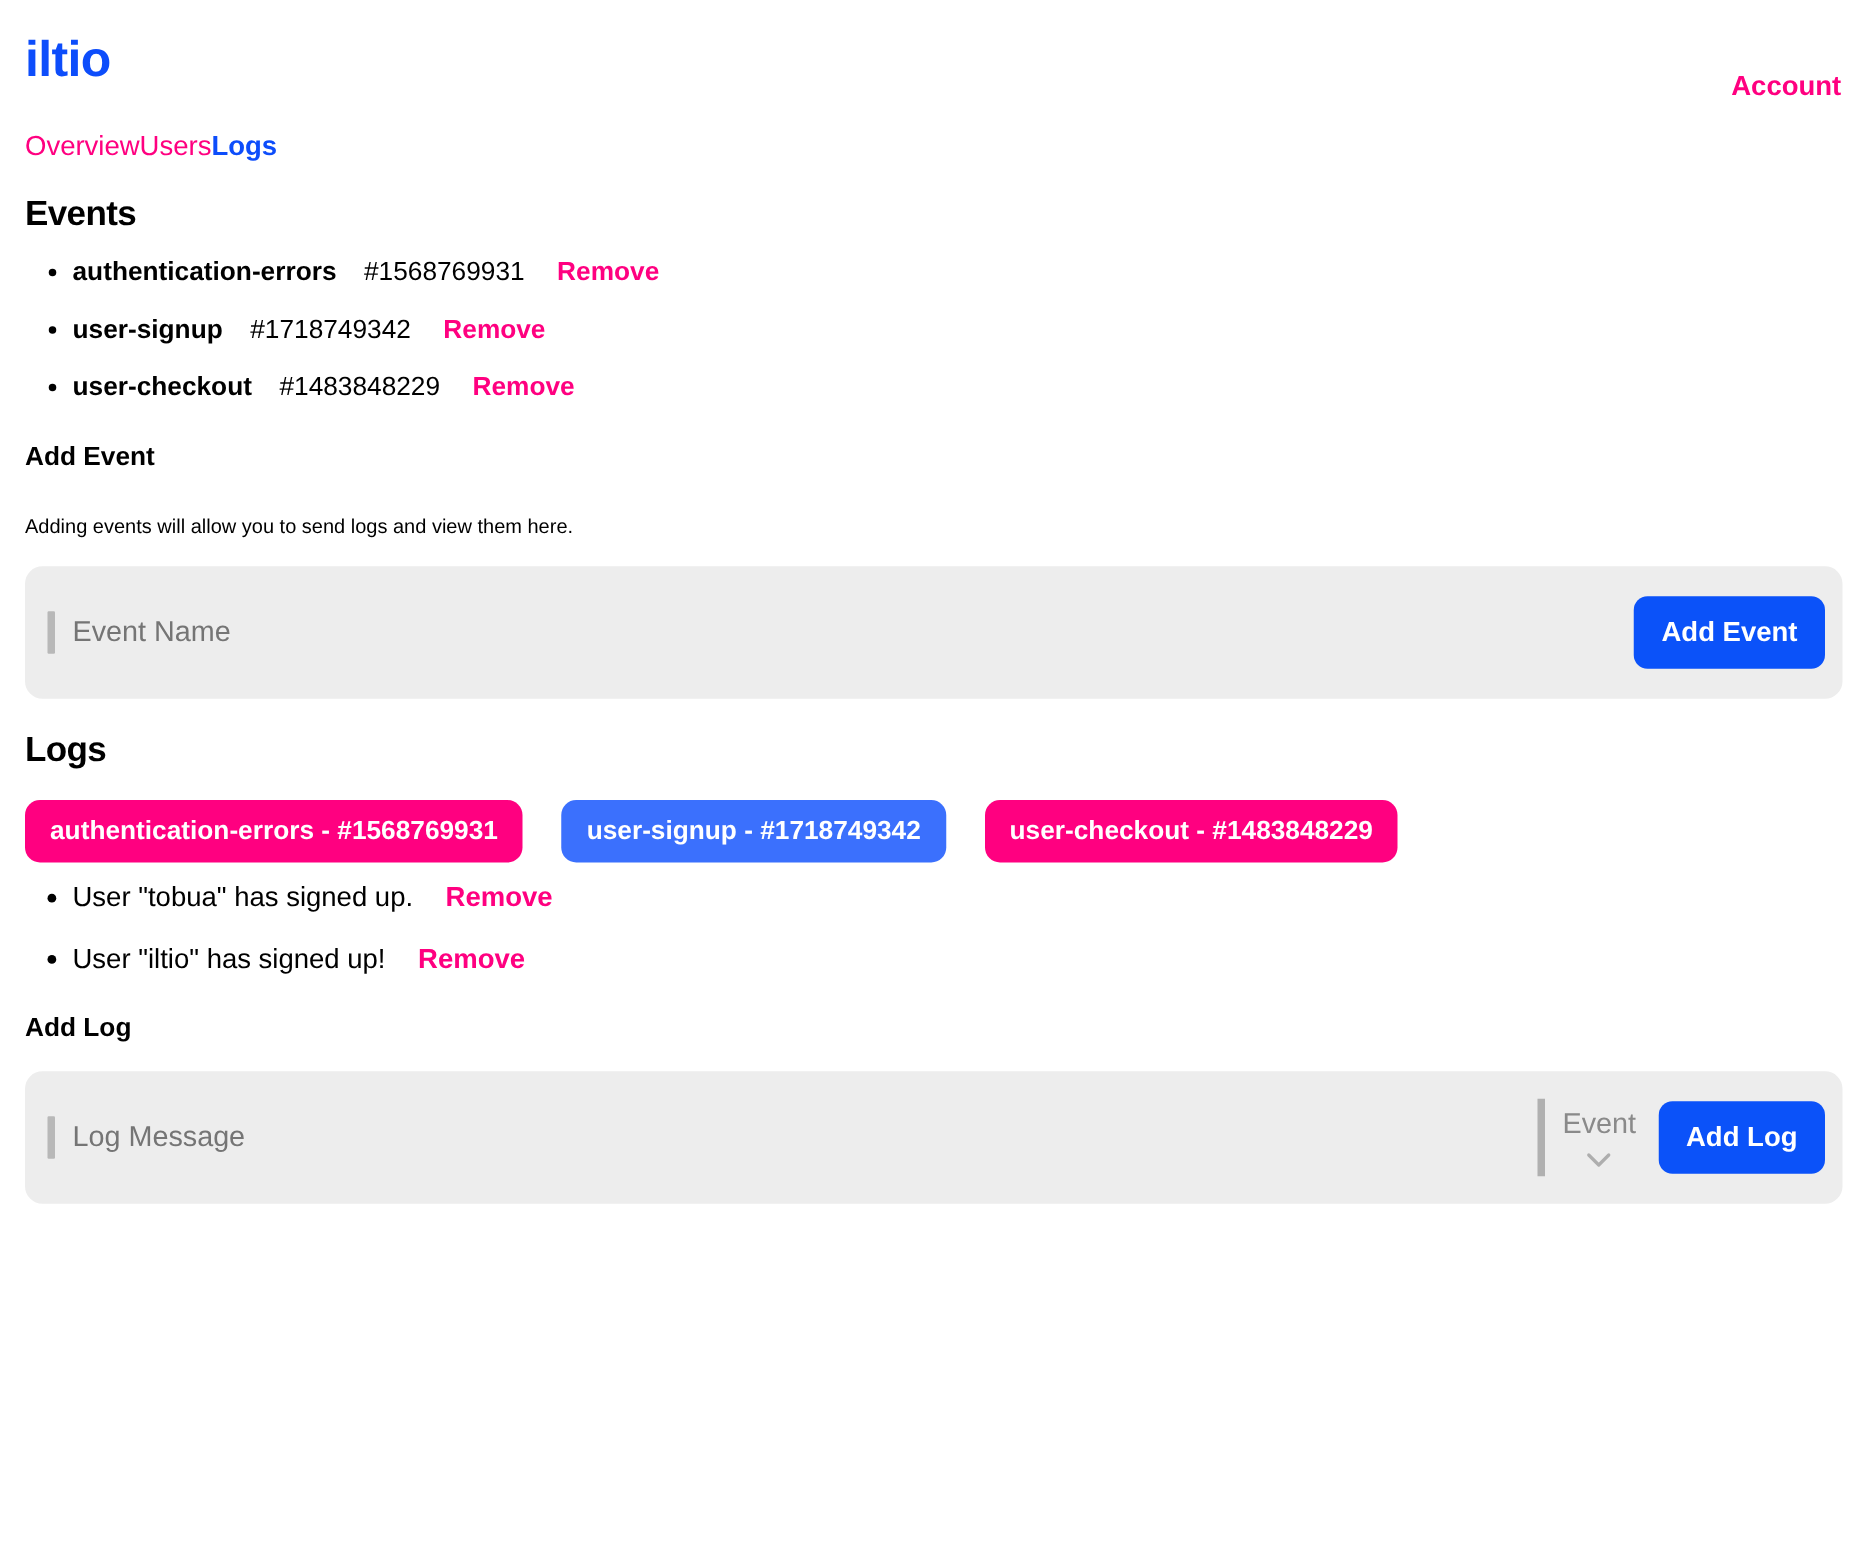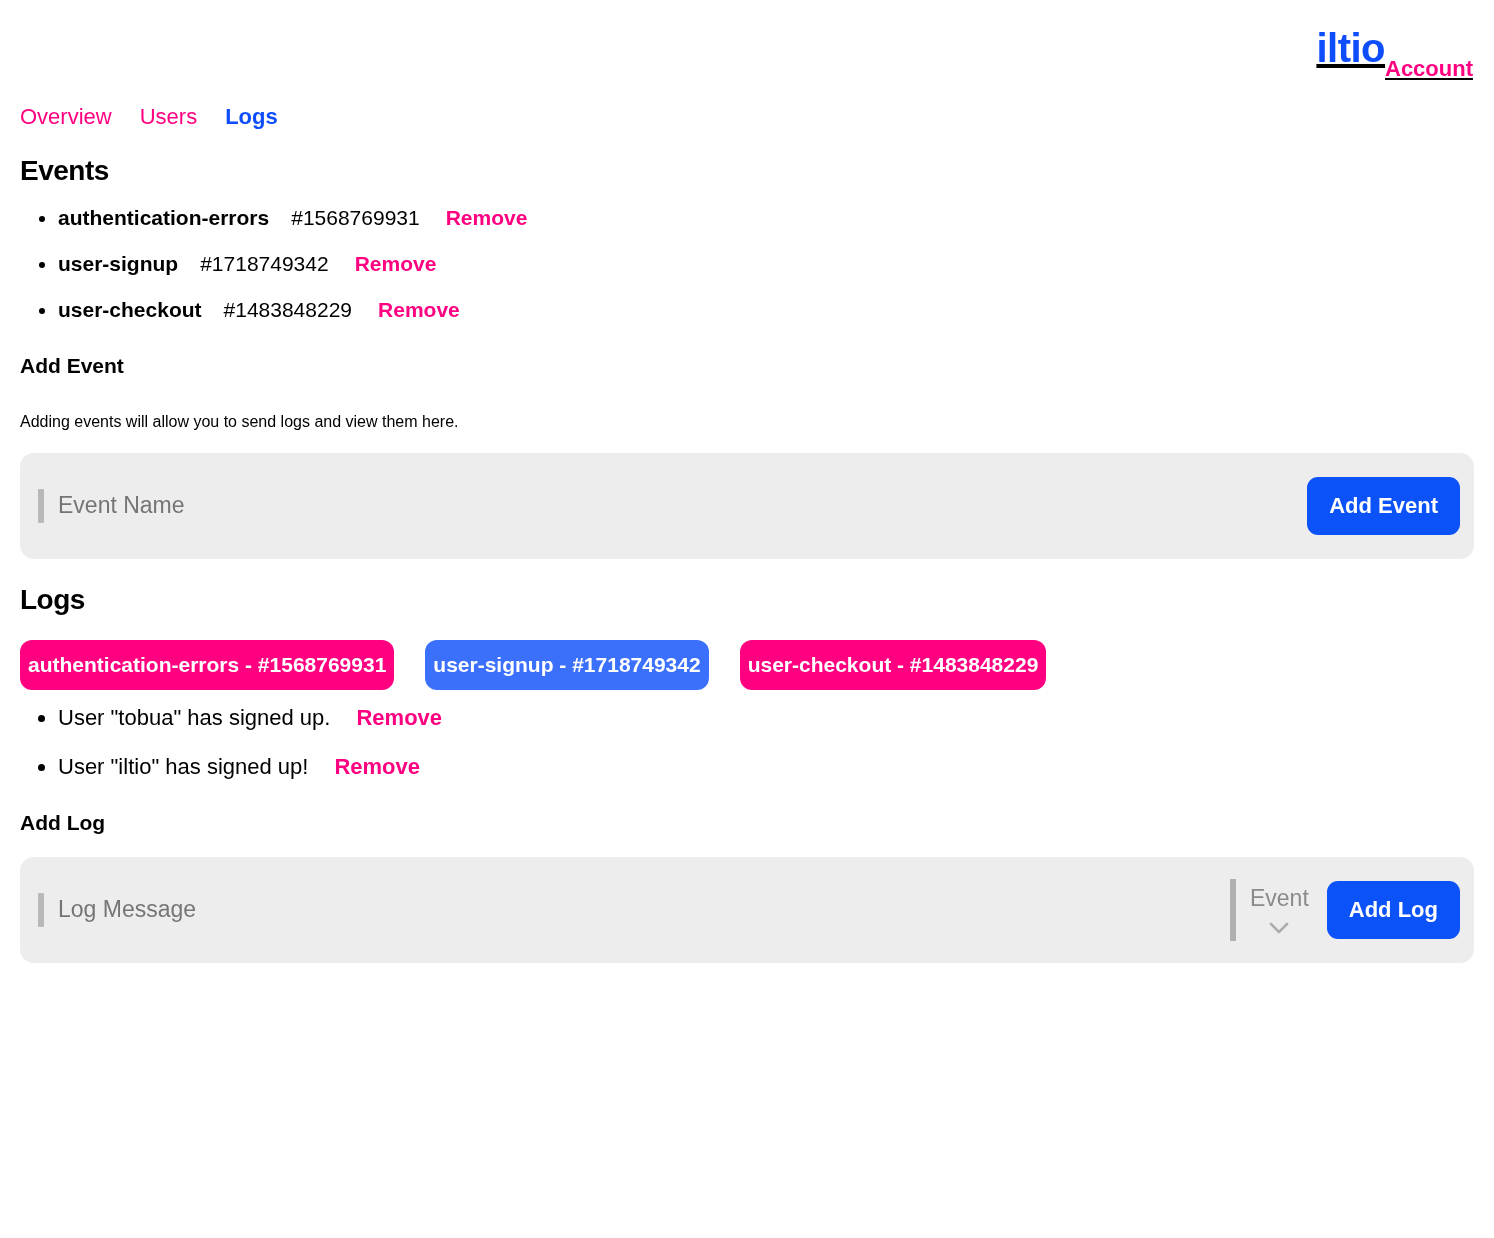--- a/index.html
+++ b/index.html
@@ -17,23 +17,22 @@
   }
   .page {
     padding: 22px 20px 0 20px;
     width: 1494px;
   }
 
   
   .topbar {
     display: flex;
     align-items: flex-start;
-    justify-content: flex-end;
+    justify-content: space-between;
     height: 62px;
-    text-decoration: underline;
   }
   .logo {
     font-size: 40px;
     font-weight: bold;
     color: #0d4dfb;
     letter-spacing: -0.5px;
     line-height: 1;
     margin-top: 6px;
   }
   .account-link {
@@ -44,21 +43,20 @@
     margin-top: 36px;
     margin-right: 1px;
     text-decoration: none;
     cursor: pointer;
   }
 
   
   .nav {
     display: flex;
     align-items: baseline;
-    gap: 28px;
     margin-top: 20px;
     margin-bottom: 6px;
   }
   .nav-item {
     font-size: 22px;
     color: #ff0080;
     text-decoration: none;
     cursor: pointer;
   }
   .nav-item.active {
@@ -187,21 +185,21 @@
   .chev svg { display: block; }
 
   
   .pill-row {
     display: flex;
     gap: 31px;
     margin-top: 24px;
   }
   .pill {
     border-radius: 12px;
-    padding: 13px 8px;
+    padding: 13px 20px;
     font-size: 21px;
     font-weight: bold;
     color: #ffffff;
     cursor: pointer;
     white-space: nowrap;
     border: none;
     font-family: "Liberation Sans", sans-serif;
   }
   .pill.pink { background: #ff0080; }
   .pill.blue { background: #3b70fd; }

